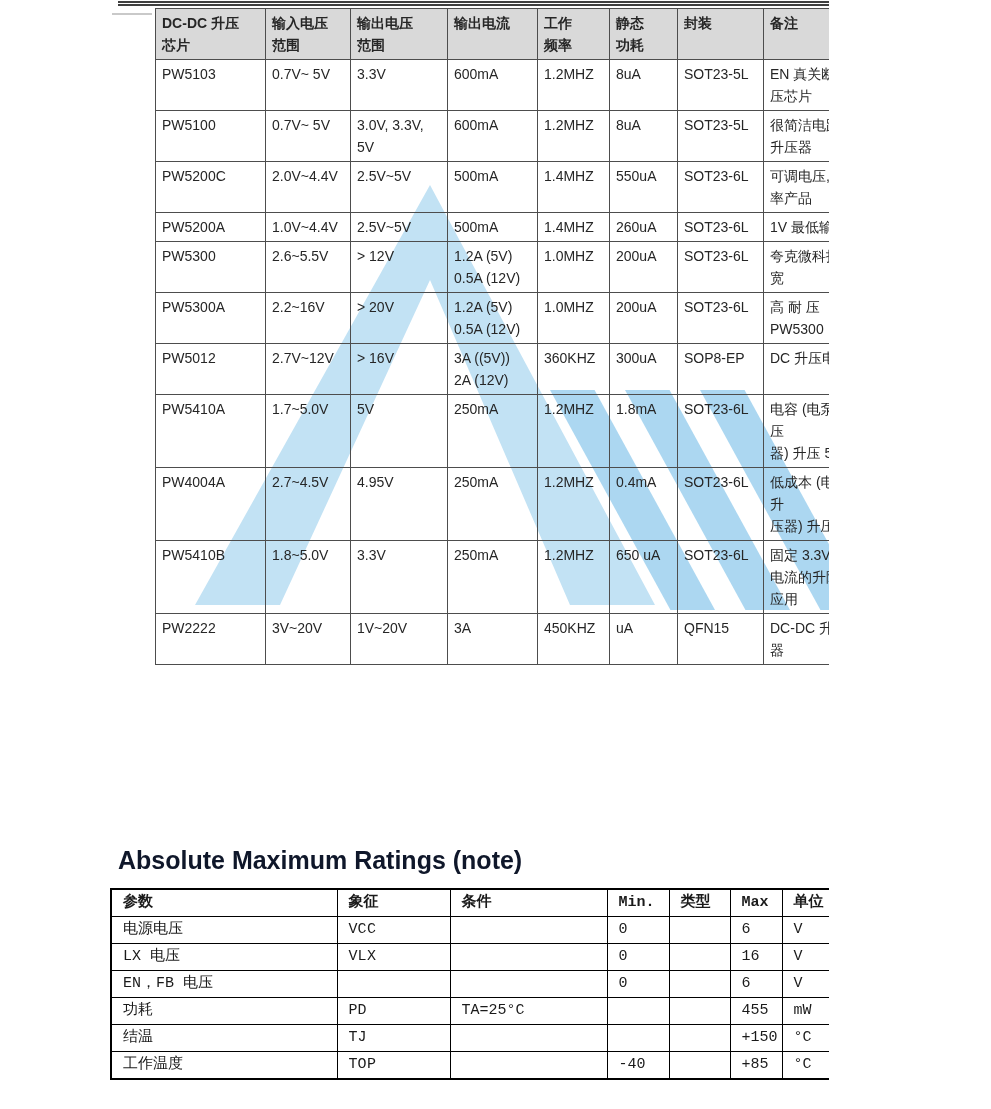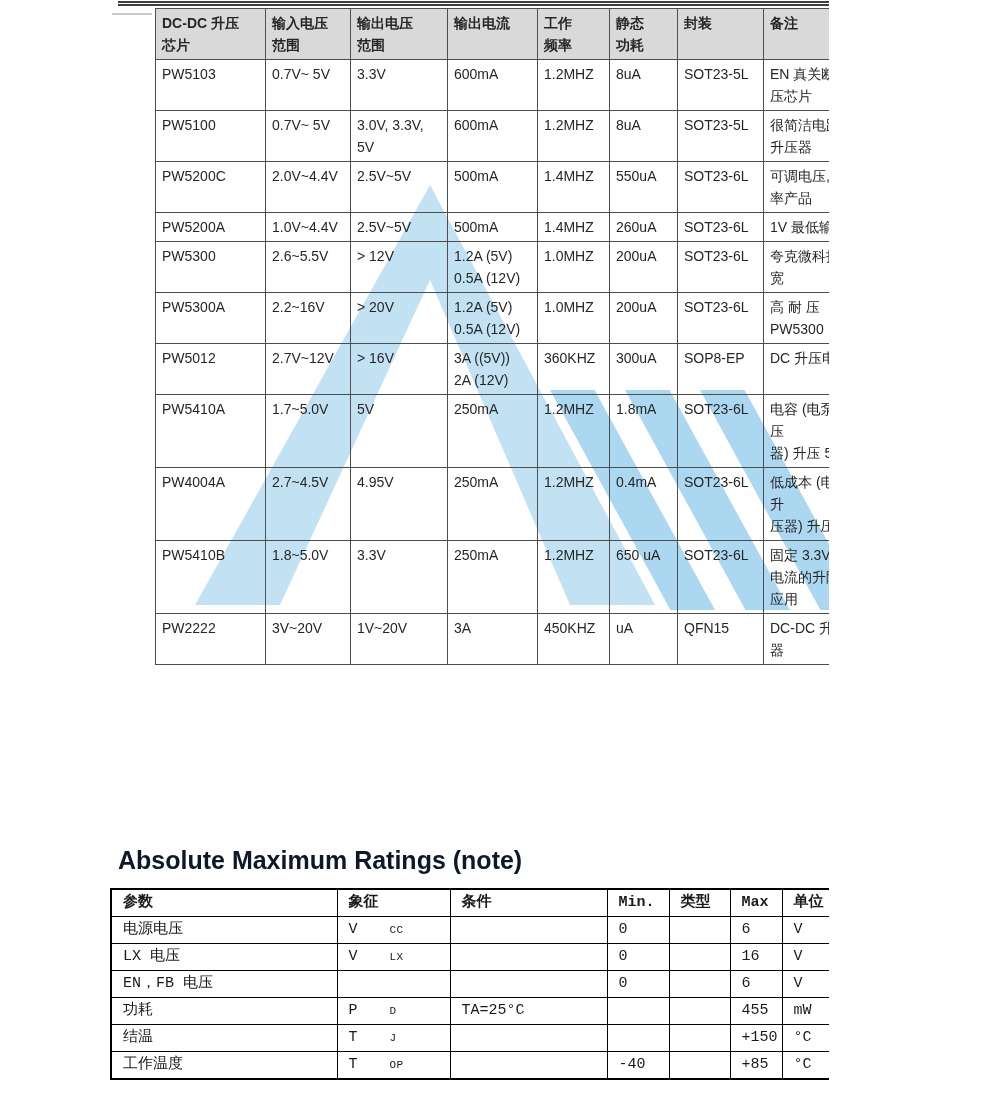--- a/index.html
+++ b/index.html
@@ -35,21 +35,21 @@
     color:#0f172a;z-index:2;letter-spacing:0px;}
 
   
   .t2{position:absolute;left:110px;top:888px;width:747px;z-index:2;
     border-collapse:collapse;table-layout:fixed;font-size:15px;color:#1a1a1a;
     border:2px solid #000;}
   .t2 th,.t2 td{border:1px solid #000;padding:2px 11px;line-height:22px;
     text-align:left;vertical-align:middle;white-space:pre-line;overflow:hidden;font-family:Liberation Mono, monospace;}
   .t2 thead th{font-weight:bold;background:#fff;}
   .sym-main{font-size:15px;}
-  .sym-sub{font-size:11px;letter-spacing:0.5px;margin-left:32px;}
+  .sym-sub{font-size:15px;letter-spacing:0.5px;}
 
   
   .brand{position:absolute;left:856px;top:1070px;z-index:5;font-size:27px;
     font-weight:bold;color:#f2e170;white-space:nowrap;letter-spacing:1px;}
 </style>
 </head>
 <body>
 
 <div class="page">
 

